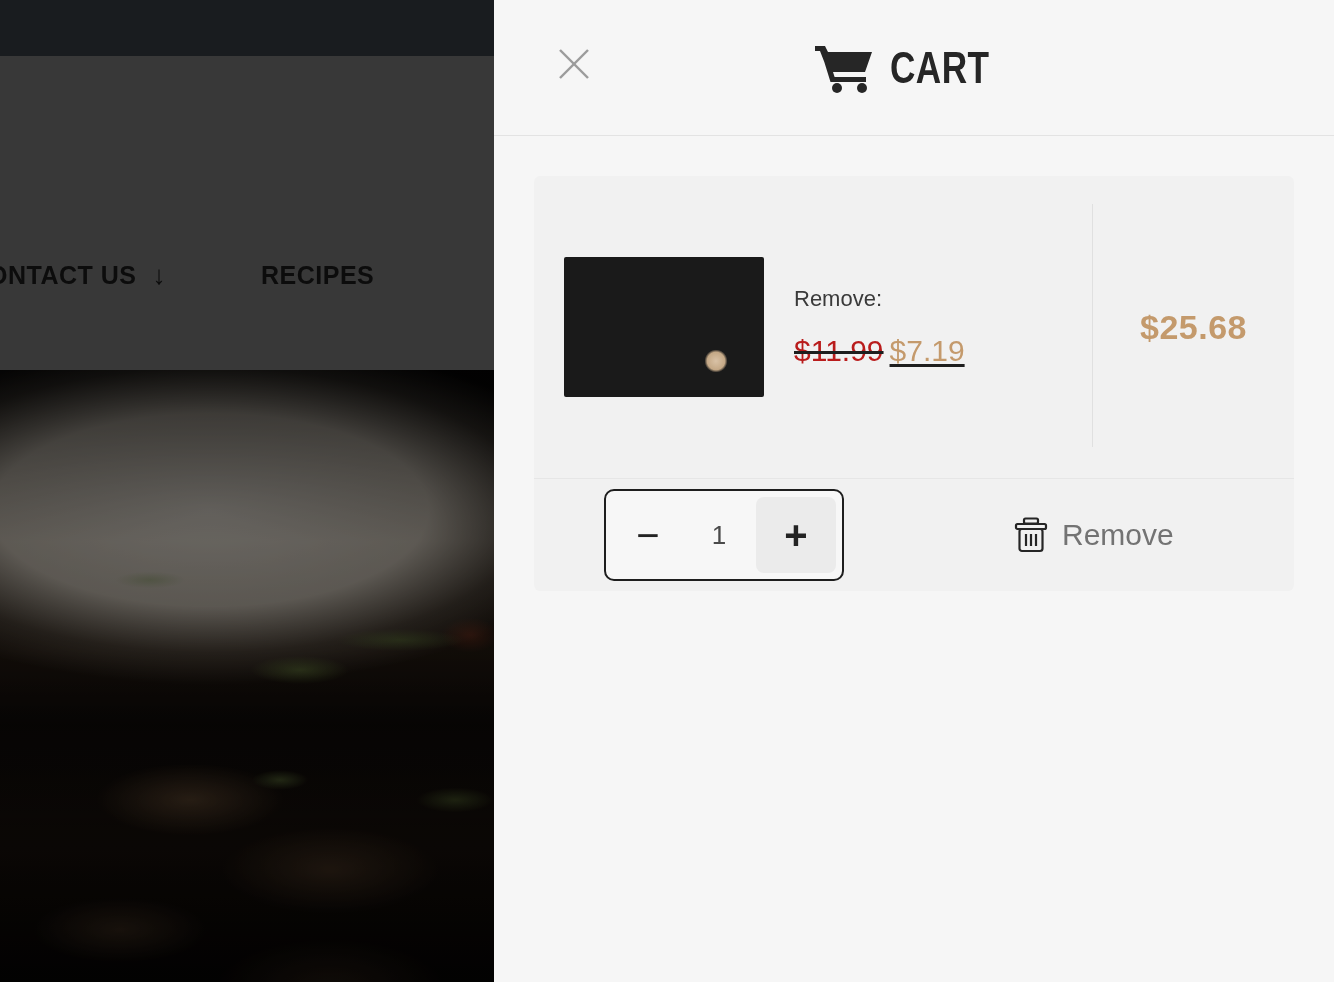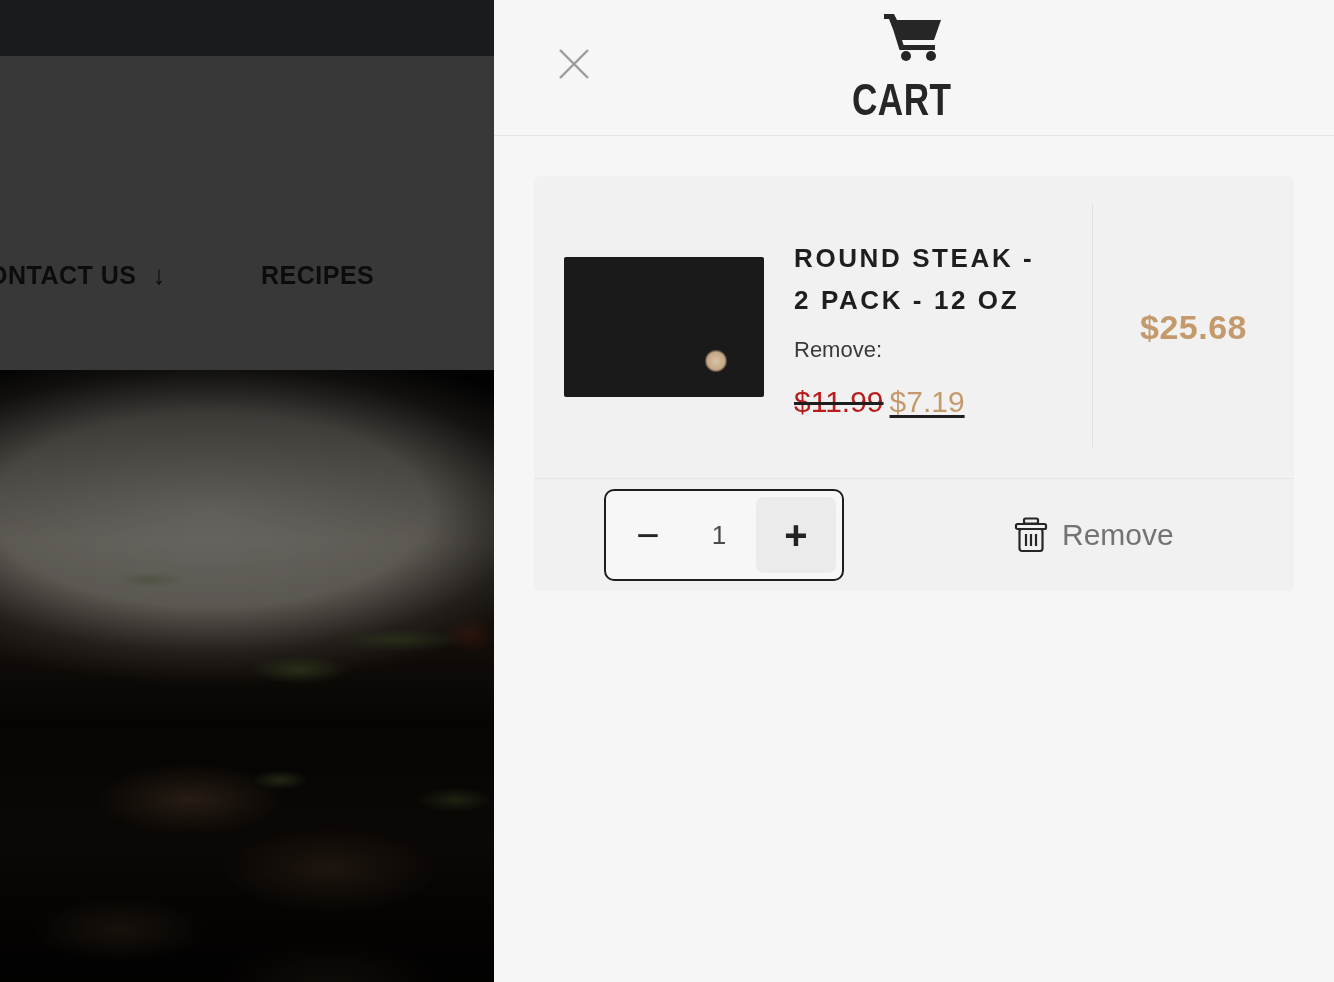--- a/index.html
+++ b/index.html
@@ -82,21 +82,21 @@
   }
   .close-btn {
     position: absolute; left: 58px; top: 42px;
     width: 44px; height: 44px;
     display: flex; align-items: center; justify-content: center;
     cursor: pointer;
   }
   .close-btn svg { display: block; }
   .cart-title {
     position: absolute; left: 0; top: 0; width: 840px; height: 136px;
-    display: flex; align-items: center; justify-content: center; gap: 14px; flex-direction: column;
+    display: flex; align-items: center; justify-content: center; gap: 14px;
   }
   .cart-icon { display: block; }
   .cart-title-text {
     font-size: 44px; font-weight: bold; color: #262626;
     letter-spacing: 0.5px;
     transform: scaleX(0.80); transform-origin: left center;
     font-family: "Liberation Sans", sans-serif;
   }
 
   
@@ -236,21 +236,20 @@
       </div>
     </div>
 
     <div class="cart-body">
       <div class="cart-item">
 
         <div class="item-main">
           <div class="item-thumb"></div>
 
           <div class="item-info">
-            <div class="item-title">ROUND STEAK - 2 PACK - 12 OZ</div>
             <div class="price-label">Remove:</div>
             <div class="price-row">
               <span class="price-old">$11.99</span><span class="price-new">$7.19</span>
             </div>
           </div>
 
           <div class="item-divider"></div>
           <div class="item-total">$25.68</div>
         </div>
 

